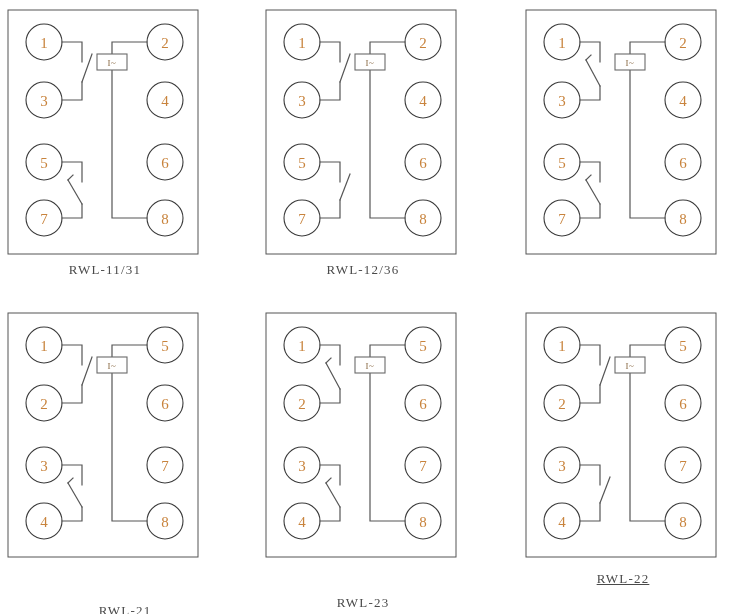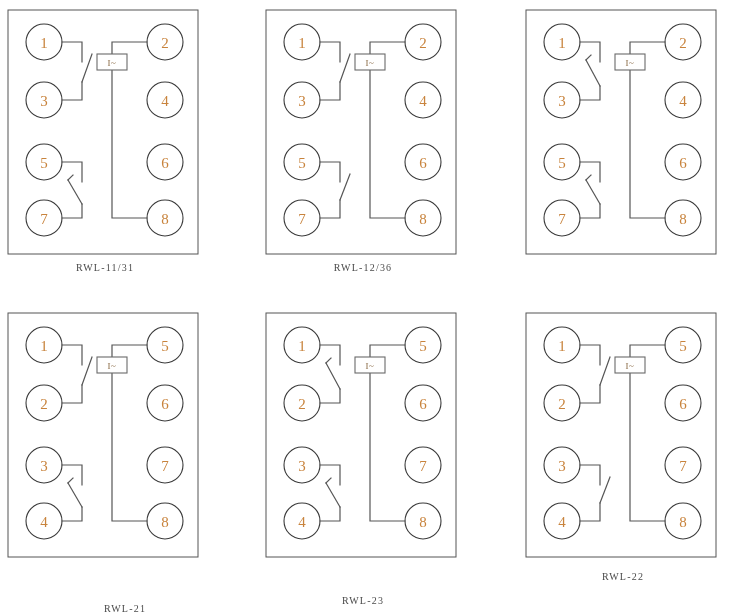--- a/index.html
+++ b/index.html
@@ -21,21 +21,21 @@
   .diagram-cell {
     position: absolute;
   }
   .diagram-svg {
     display: block;
   }
   .caption {
     position: absolute;
     text-align: center;
     font-family: "Liberation Serif", "DejaVu Serif", serif;
-    font-size: 10px;
+    font-size: 13px;
     letter-spacing: 1.2px;
     color: #4a4a4a;
     white-space: nowrap;
   }
   
   text.term-num {
     font-family: "Liberation Serif", "DejaVu Serif", serif;
     font-size: 15px;
     fill: #c8833c;
     text-anchor: middle;
@@ -361,14 +361,14 @@
         <path d="M 92 52 L 82 80" class="wire"></path>
         <path d="M 62 160 H 82 V 180" class="wire"></path>
         <path d="M 62 216 H 82 V 198" class="wire"></path>
         <path d="M 92 172 L 82 198" class="wire"></path>
         <path d="M 112 52 V 40 H 147" class="wire"></path>
         <path d="M 112 68 V 216 H 147" class="wire"></path>
         <rect x="97" y="52" width="30" height="16" class="coil-rect"></rect>
         <text x="112" y="61" class="coil-label">I~</text>
       </svg>
     </div>
-    <div class="caption" style="left: 518px; top: 571px; width: 210px;">RWL-22</div>
+    <div class="caption" style="left: 518px; top: 571px; width: 210px; text-decoration: underline;">RWL-22</div>
   </div>
 
 </body></html>

